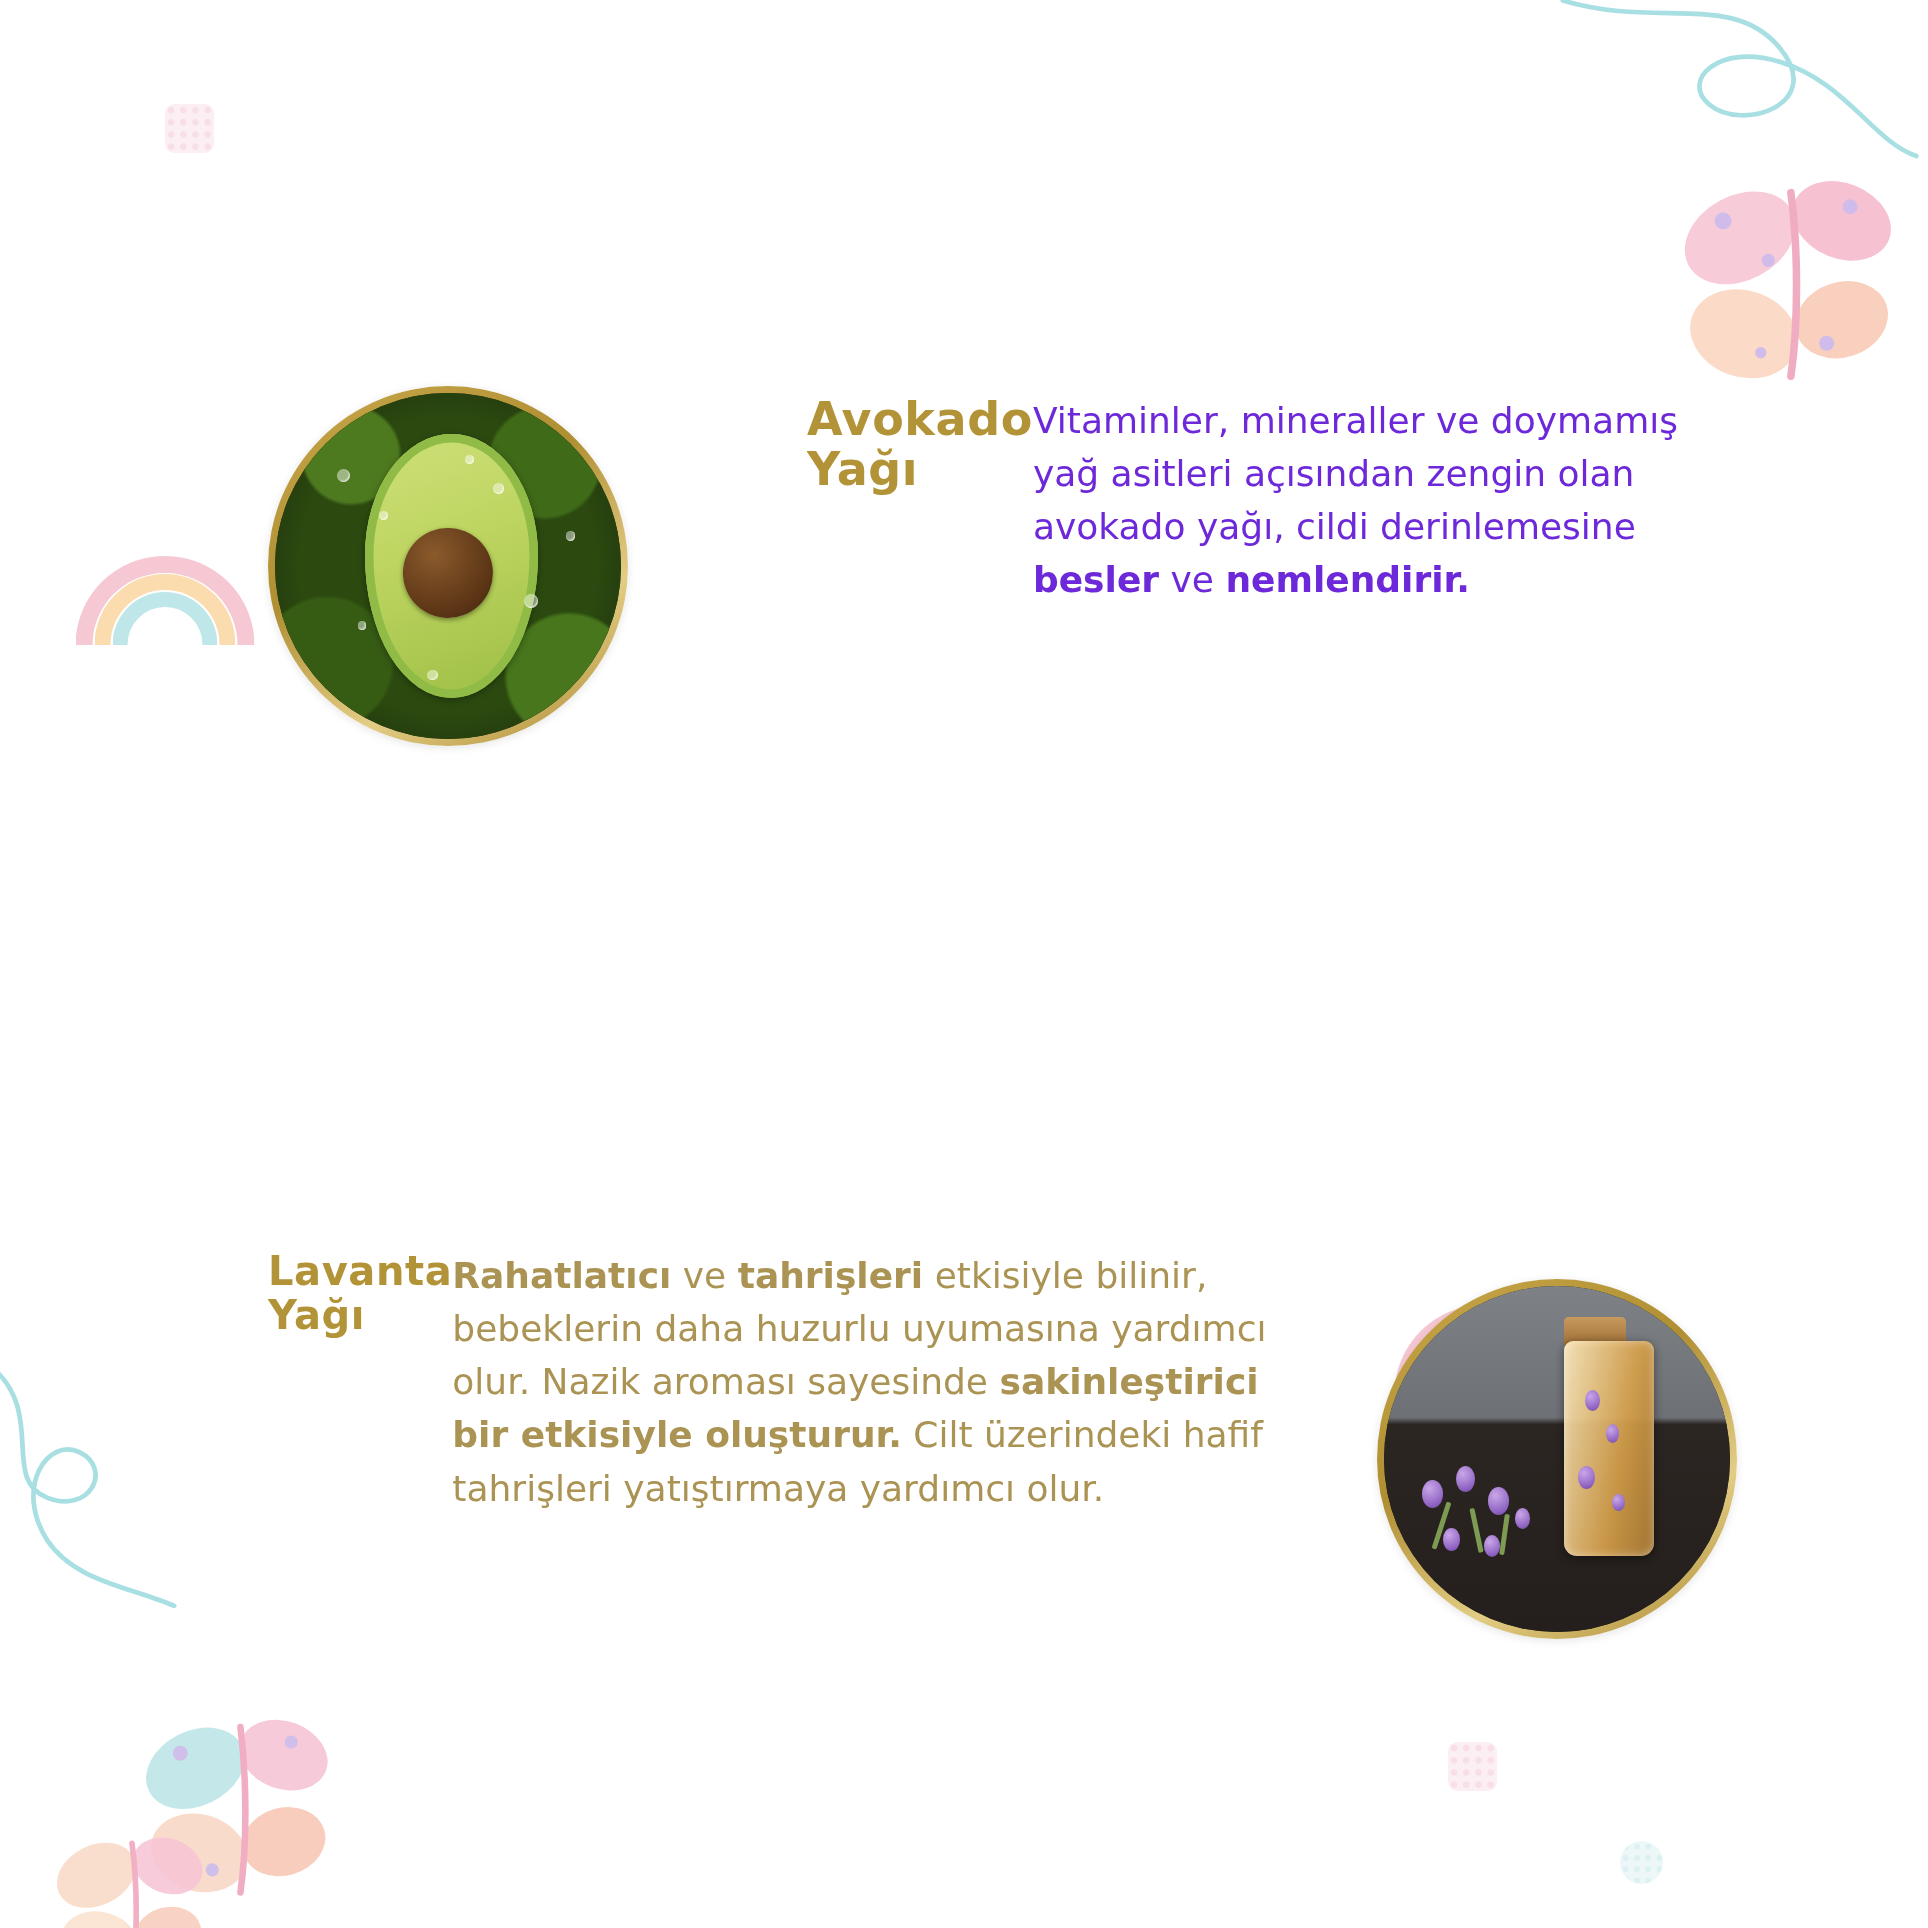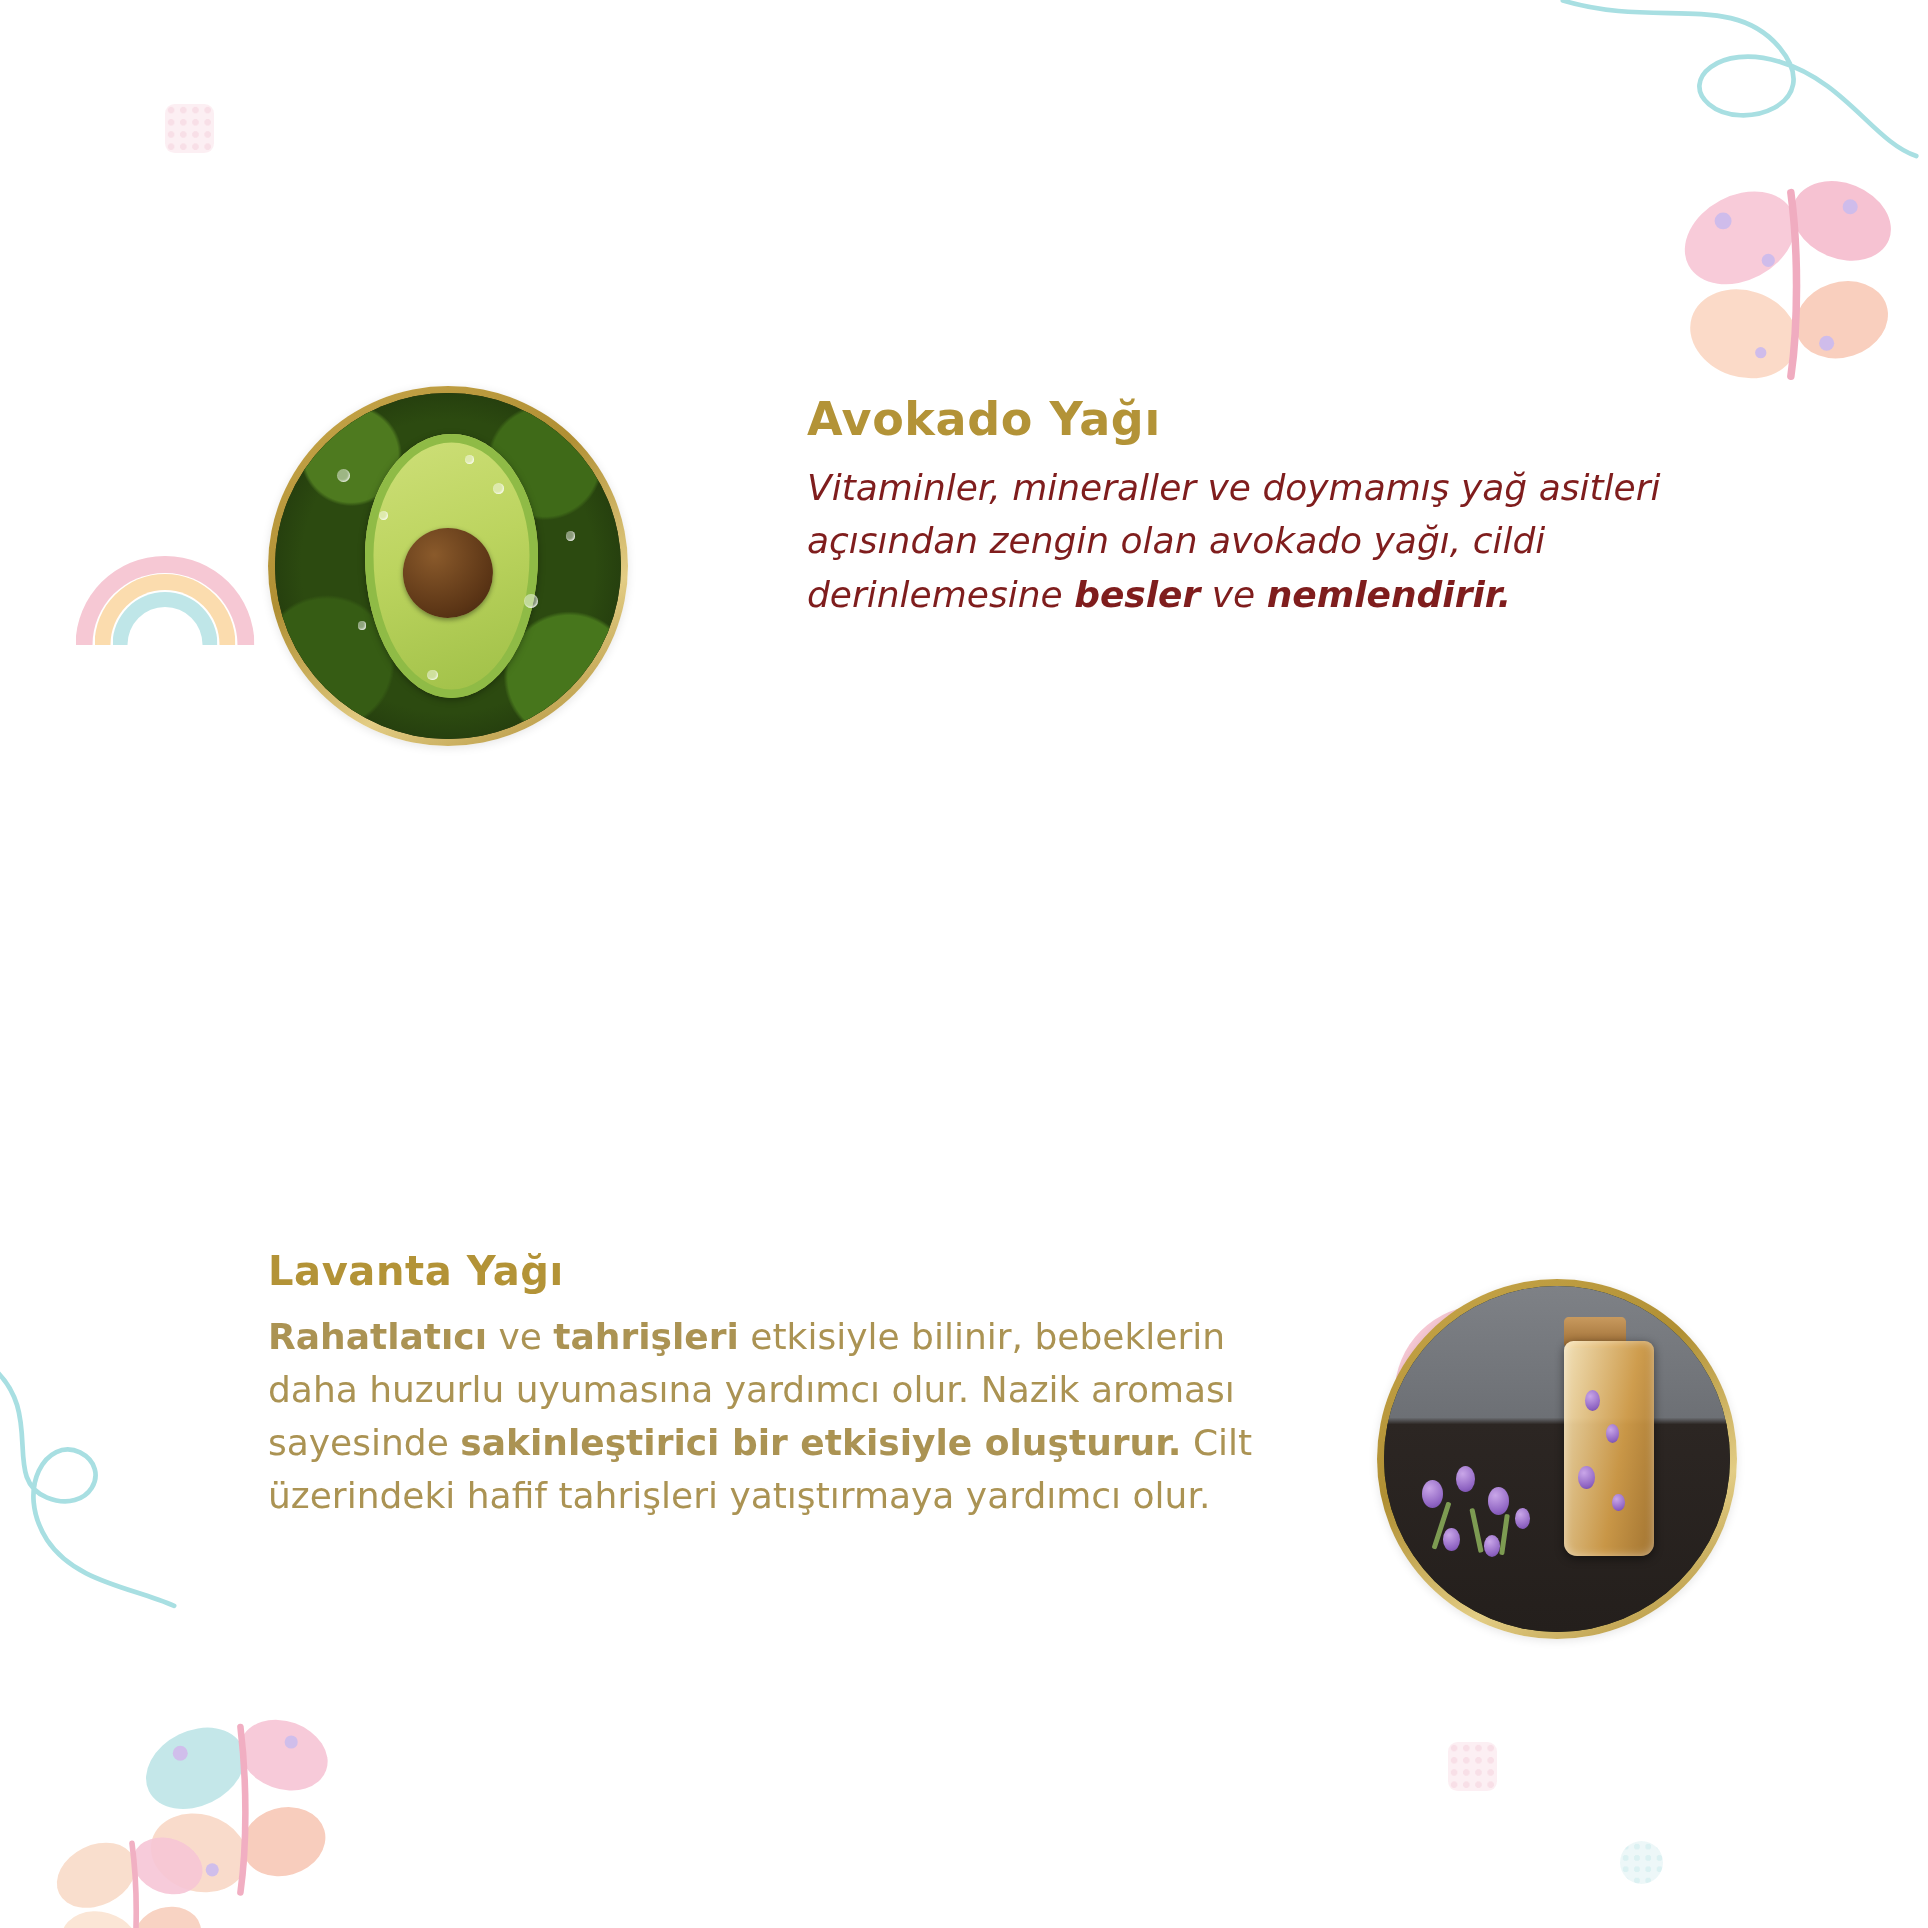--- a/index.html
+++ b/index.html
@@ -125,21 +125,21 @@
     position: absolute;
     border-radius: 50%;
     background: radial-gradient(circle at 35% 30%, #c9a6e8, #8e63c2 70%, #6b45a0 100%);
   }
   .lav-stem {
     position: absolute;
     background: #7d9b52;
     border-radius: 1.9px;
   }
 
-  .text-col { display: flex; flex-direction: column; }
+  .text-col { display: flex; flex-direction: row; }
 
   h2.heading {
     font-family: "DejaVu Sans", sans-serif;
     font-weight: bold;
     letter-spacing: 0.6px;
     line-height: 1.1;
   }
 
   p.body {
     font-family: "DejaVu Sans", sans-serif;
@@ -238,21 +238,21 @@
         <div class="drop" style="left:72%; top:58%; width:14px; height:14px;"></div>
         <div class="drop" style="left:44%; top:80%; width:10.4px; height:10.4px;"></div>
         <div class="drop" style="left:24%; top:66%; width:8.5px;  height:8.5px;"></div>
         <div class="drop" style="left:55%; top:18%; width:8.5px;  height:8.5px;"></div>
         <div class="drop" style="left:84%; top:40%; width:9.4px; height:9.4px;"></div>
       </div>
     </div>
 
     <div class="text-col" style="margin-left:179px; padding-top:7.5px; width:1026px;">
       <h2 class="heading" style="font-size:46px; color:#b39337; margin-bottom:17px;">Avokado Yağı</h2>
-      <p class="body" style="font-size:36px; line-height:1.48; color:#7f1d1d;font-style:italic;"><span>Vitaminler, mineraller ve doymamış yağ asitleri açısından zengin olan avokado yağı, cildi derinlemesine </span><b>besler</b><span> ve </span><b>nemlendirir.</b></p>
+      <p class="body" style="font-size:36px; line-height:1.48; color:#6d28d9;"><span>Vitaminler, mineraller ve doymamış yağ asitleri açısından zengin olan avokado yağı, cildi derinlemesine </span><b>besler</b><span> ve </span><b>nemlendirir.</b></p>
     </div>
   </div>
 
   <div class="block" style="left:268px; top:1243px; width:1469px;">
 
     <div class="text-col" style="width:1064px; padding-top:5.6px;">
       <h2 class="heading" style="font-size:40px; color:#b39337; margin-bottom:17px;">Lavanta Yağı</h2>
       <p class="body" style="font-size:36px; line-height:1.48; color:#ab9353;"><b>Rahatlatıcı</b><span> ve </span><b>tahrişleri</b><span> etkisiyle bilinir, bebeklerin daha huzurlu uyumasına yardımcı olur. Nazik aroması sayesinde </span><b>sakinleştirici bir etkisiyle oluşturur.</b><span> Cilt üzerindeki hafif tahrişleri yatıştırmaya yardımcı olur.</span></p>
     </div>
 

